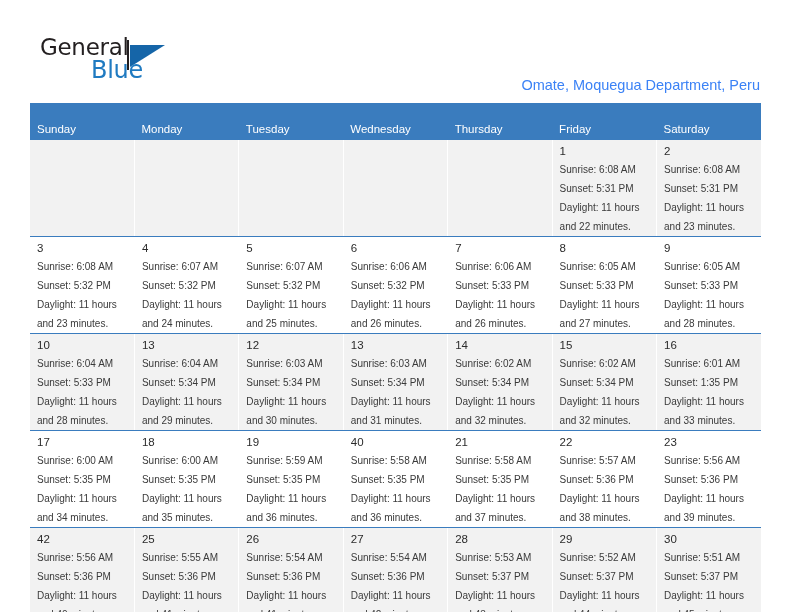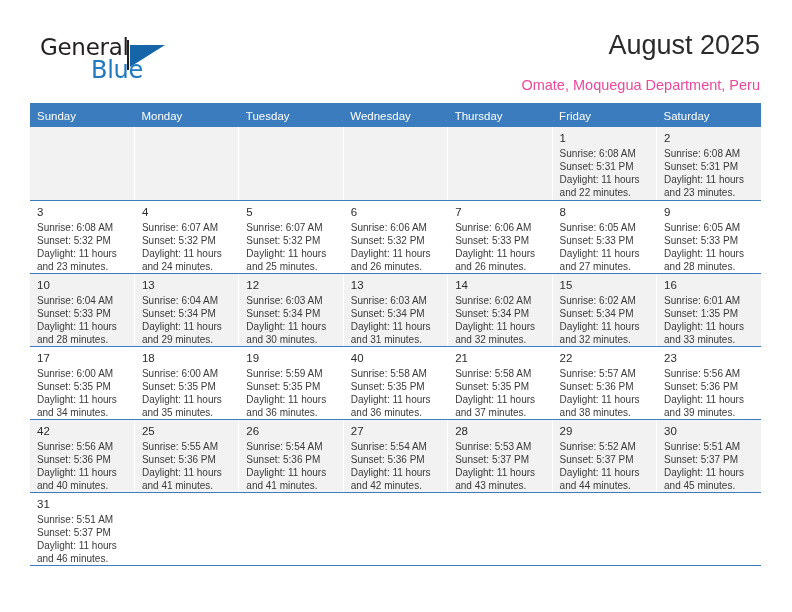--- a/index.html
+++ b/index.html
@@ -82,42 +82,42 @@
     color: #2b2b2b;
     font-weight: 400;
     text-align: right;
     white-space: nowrap;
   }
   .subtitle {
     position: absolute;
     right: 36px;
     top: 77px;
     font-size: 14.5px;
-    color: #ec4899;
+    color: #3b82f6;
     font-weight: 400;
     text-align: right;
     white-space: nowrap;
   }
 
   
   .calendar {
     position: absolute;
     left: 30px;
     top: 103px;
     width: 731px;
     border-collapse: collapse;
     table-layout: fixed;
   }
   .calendar th {
     background: #3a7cbe;
     color: #ffffff;
     font-size: 11.5px;
     font-weight: normal;
     text-align: left;
-    padding: 6px 0 5px 7px;
+    padding: 19px 0 5px 7px;
     height: 13px;
     border: none;
     margin-top: 6px;
   }
   .calendar td {
     vertical-align: top;
     padding: 0;
     border-right: 1px solid #ffffff;
     border-bottom: 1px solid #3a7cbe;
     height: 73px;
@@ -132,40 +132,39 @@
   }
   .daynum {
     font-size: 11.5px;
     color: #2b2b2b;
     line-height: 14px;
     margin-bottom: 2px;
   }
   .detail {
     font-size: 10px;
     color: #3a3a3a;
-    line-height: 13px;
+    line-height: 19px;
     white-space: pre-line;
   }
   .empty-cell .cell-inner { padding: 0; }
 </style>
 </head>
 <body>
 
 <div class="page">
 
   <div class="header">
 
     <div class="logo">
       <span class="logo-general">General</span>
       <span class="logo-bar"></span>
       <span class="logo-triangle"></span>
       <span class="logo-blue">Blue</span>
     </div>
 
-    <div class="title">August 2025</div>
     <div class="subtitle">Omate, Moquegua Department, Peru</div>
   </div>
 
   <table class="calendar">
     <thead>
       <tr>
         <th>Sunday</th>
         <th>Monday</th>
         <th>Tuesday</th>
         <th>Wednesday</th>

